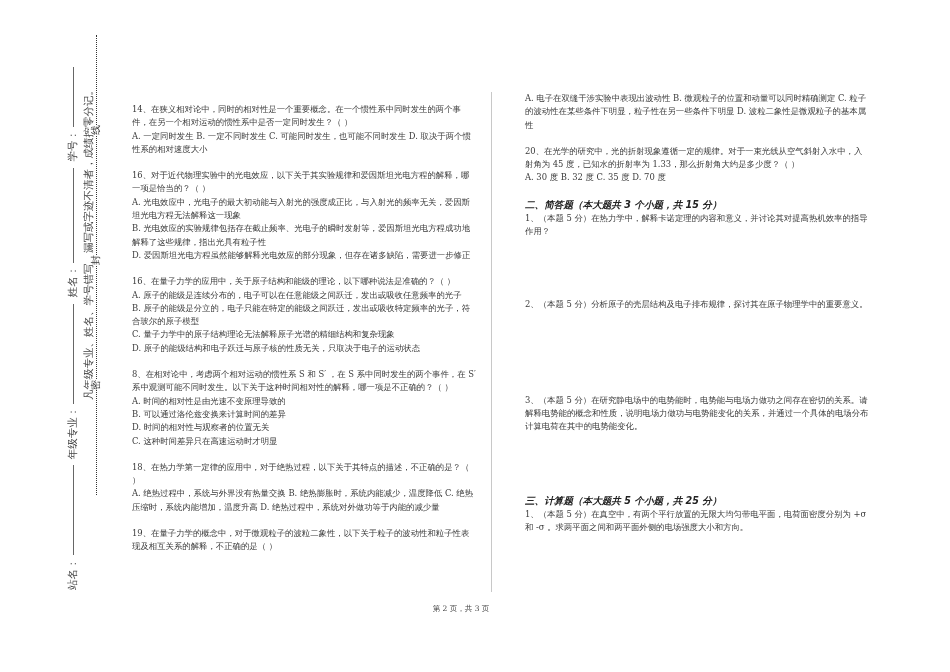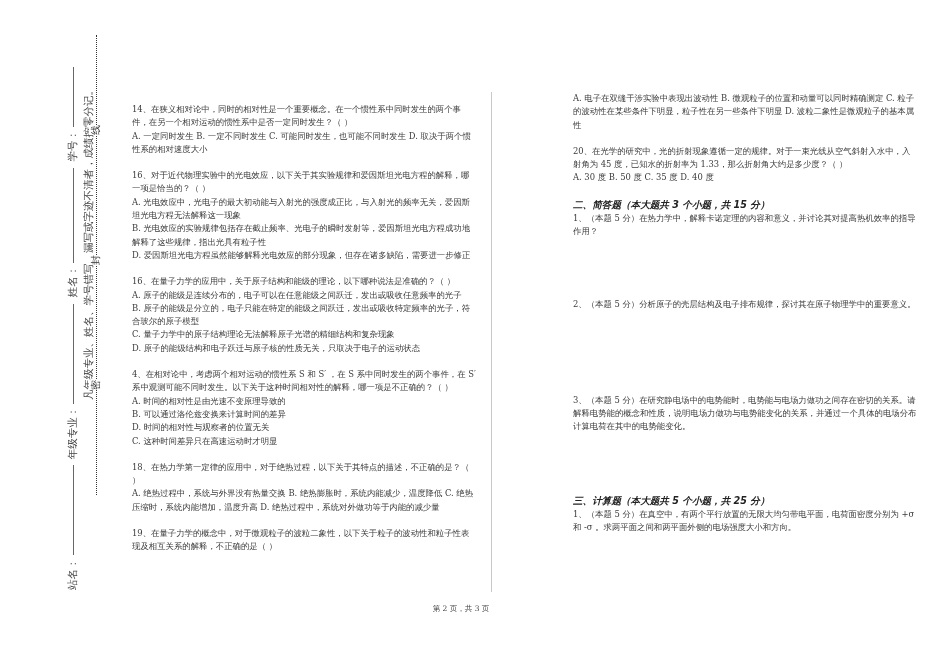--- a/index.html
+++ b/index.html
@@ -6,21 +6,21 @@
   body { width:950px; height:672px; background:#ffffff; position:relative; overflow:hidden;
          font-family: "DejaVu Serif", "Liberation Serif", serif; color:#333; }
   .margin { position:absolute; left:0; top:0; width:110px; height:672px; }
   .vcol { position:absolute; transform-origin:0 0; transform:rotate(-90deg); white-space:nowrap;
           font-size:10.5px; color:#444; }
   .field-line { display:inline-block; border-bottom:1px solid #666; vertical-align:middle; margin:0 3px; height:0; }
   .dotted { position:absolute; left:96px; top:35px; width:0; height:460px; border-left:1.5px dotted #333; }
   .seal-label { position:absolute; font-size:10px; color:#333; background:#fff; transform:rotate(-90deg); }
   .col { position:absolute; font-size:8.4px; line-height:13.3px; color:#3a3a3a; }
   .col-left { left:132px; top:103px; width:345px; }
-  .col-right { left:525px; top:92px; width:345px;margin-left:48px; }
+  .col-right { left:525px; top:92px; width:345px; }
   .q { margin-bottom:13px; }
   .divider { position:absolute; left:491px; top:92px; width:0; height:500px; border-left:1.5px solid #c8c8c8; }
   .section-title { font-family:"DejaVu Sans","Liberation Sans",sans-serif; font-weight:bold; font-size:9.6px; color:#222; line-height:14px;font-style:italic; }
   .footer { position:absolute; left:0; width:922px; top:604px; text-align:center; font-size:7.5px; color:#444; }
   p { margin:0; }
 </style>
 </head>
 <body>
 
 <div class="margin">
@@ -51,21 +51,21 @@
     <p>D. 爱因斯坦光电方程虽然能够解释光电效应的部分现象，但存在诸多缺陷，需要进一步修正</p>
   </div>
   <div class="q">
     <p>16、在量子力学的应用中，关于原子结构和能级的理论，以下哪种说法是准确的？（ ）</p>
     <p>A. 原子的能级是连续分布的，电子可以在任意能级之间跃迁，发出或吸收任意频率的光子</p>
     <p>B. 原子的能级是分立的，电子只能在特定的能级之间跃迁，发出或吸收特定频率的光子，符合玻尔的原子模型</p>
     <p>C. 量子力学中的原子结构理论无法解释原子光谱的精细结构和复杂现象</p>
     <p>D. 原子的能级结构和电子跃迁与原子核的性质无关，只取决于电子的运动状态</p>
   </div>
   <div class="q">
-    <p>4、在相对论中，考虑两个相对运动的惯性系 S 和 S′ ，在 S 系中同时发生的两个事件，在 S′ 系中观测可能不同时发生。以下关于这种时间相对性的解释，哪一项是不正确的？（ ）</p>
+    <p>8、在相对论中，考虑两个相对运动的惯性系 S 和 S′ ，在 S 系中同时发生的两个事件，在 S′ 系中观测可能不同时发生。以下关于这种时间相对性的解释，哪一项是不正确的？（ ）</p>
     <p>A. 时间的相对性是由光速不变原理导致的</p>
     <p>B. 可以通过洛伦兹变换来计算时间的差异</p>
     <p>D. 时间的相对性与观察者的位置无关</p>
     <p>C. 这种时间差异只在高速运动时才明显</p>
   </div>
   <div class="q">
     <p>18、在热力学第一定律的应用中，对于绝热过程，以下关于其特点的描述，不正确的是？（ ）</p>
     <p>A. 绝热过程中，系统与外界没有热量交换 B. 绝热膨胀时，系统内能减少，温度降低 C. 绝热压缩时，系统内能增加，温度升高 D. 绝热过程中，系统对外做功等于内能的减少量</p>
   </div>
   <div class="q">
@@ -74,21 +74,21 @@
 </div>
 
 <div class="divider"></div>
 
 <div class="col col-right">
   <div class="q">
     <p>A. 电子在双缝干涉实验中表现出波动性 B. 微观粒子的位置和动量可以同时精确测定 C. 粒子的波动性在某些条件下明显，粒子性在另一些条件下明显 D. 波粒二象性是微观粒子的基本属性</p>
   </div>
   <div class="q">
     <p>20、在光学的研究中，光的折射现象遵循一定的规律。对于一束光线从空气斜射入水中，入射角为 45 度，已知水的折射率为 1.33，那么折射角大约是多少度？（ ）</p>
-    <p>A. 30 度 B. 50 度 C. 35 度 D. 40 度</p>
+    <p>A. 30 度 B. 32 度 C. 35 度 D. 70 度</p>
   </div>
 
   <div>
     <p class="section-title">二、简答题（本大题共 3 个小题，共 15 分）</p>
     <p style="height:86px">1、（本题 5 分）在热力学中，解释卡诺定理的内容和意义，并讨论其对提高热机效率的指导作用？</p>
     <p style="height:96px">2、（本题 5 分）分析原子的壳层结构及电子排布规律，探讨其在原子物理学中的重要意义。</p>
     <p style="height:100px">3、（本题 5 分）在研究静电场中的电势能时，电势能与电场力做功之间存在密切的关系。请解释电势能的概念和性质，说明电场力做功与电势能变化的关系，并通过一个具体的电场分布计算电荷在其中的电势能变化。</p>
   </div>
 
   <div>

